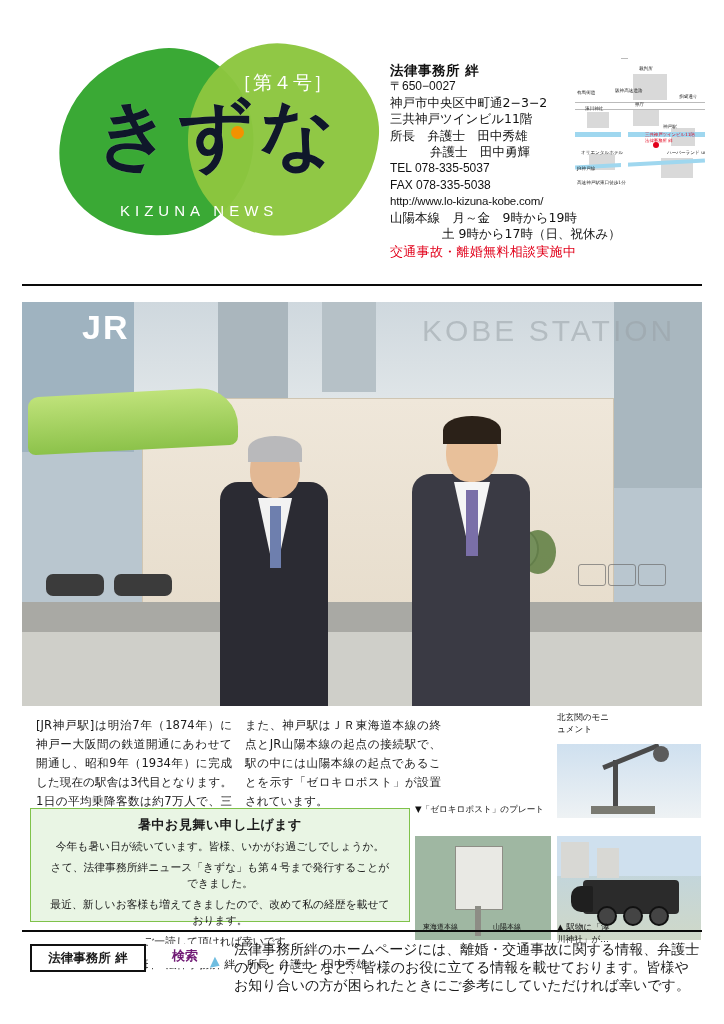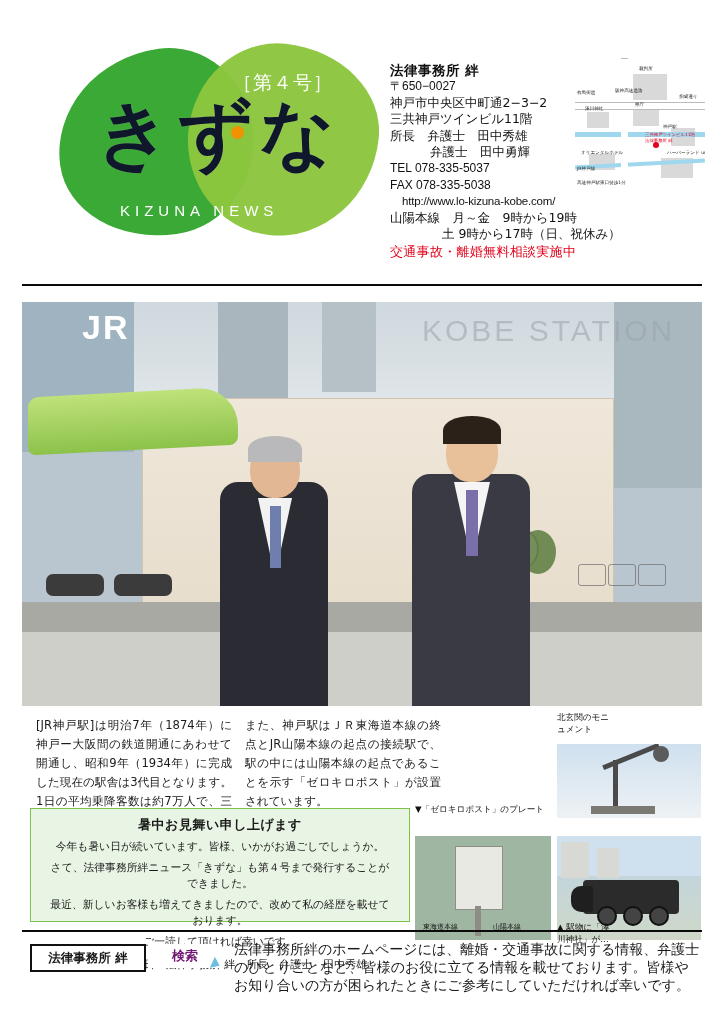--- a/index.html
+++ b/index.html
@@ -59,21 +59,21 @@
 
   
   .office{
     position:absolute;left:390px;top:62px;width:190px;
     font-family:"DejaVu Sans", sans-serif;
     font-size:12.5px;line-height:16.4px;color:#111;
   }
   .office .name{font-size:13.5px;font-weight:bold;letter-spacing:.5px;}
   .office .row{white-space:nowrap;}
   .office .lat{font-family:"Liberation Sans",sans-serif;font-size:12px;}
-  .office .url{font-family:"Liberation Sans",sans-serif;font-size:11.5px;letter-spacing:-0.2px;margin-left:12px;}
+  .office .url{font-family:"Liberation Sans",sans-serif;font-size:11.5px;letter-spacing:-0.2px;}
   .notice{
     position:absolute;left:390px;top:243px;
     color:#e2001a;font-size:13px;font-family:"DejaVu Sans",sans-serif;
     letter-spacing:.3px;
   }
 
   
   .map{
     position:absolute;left:575px;top:58px;width:130px;height:135px;
     background:#ffffff;overflow:hidden;

